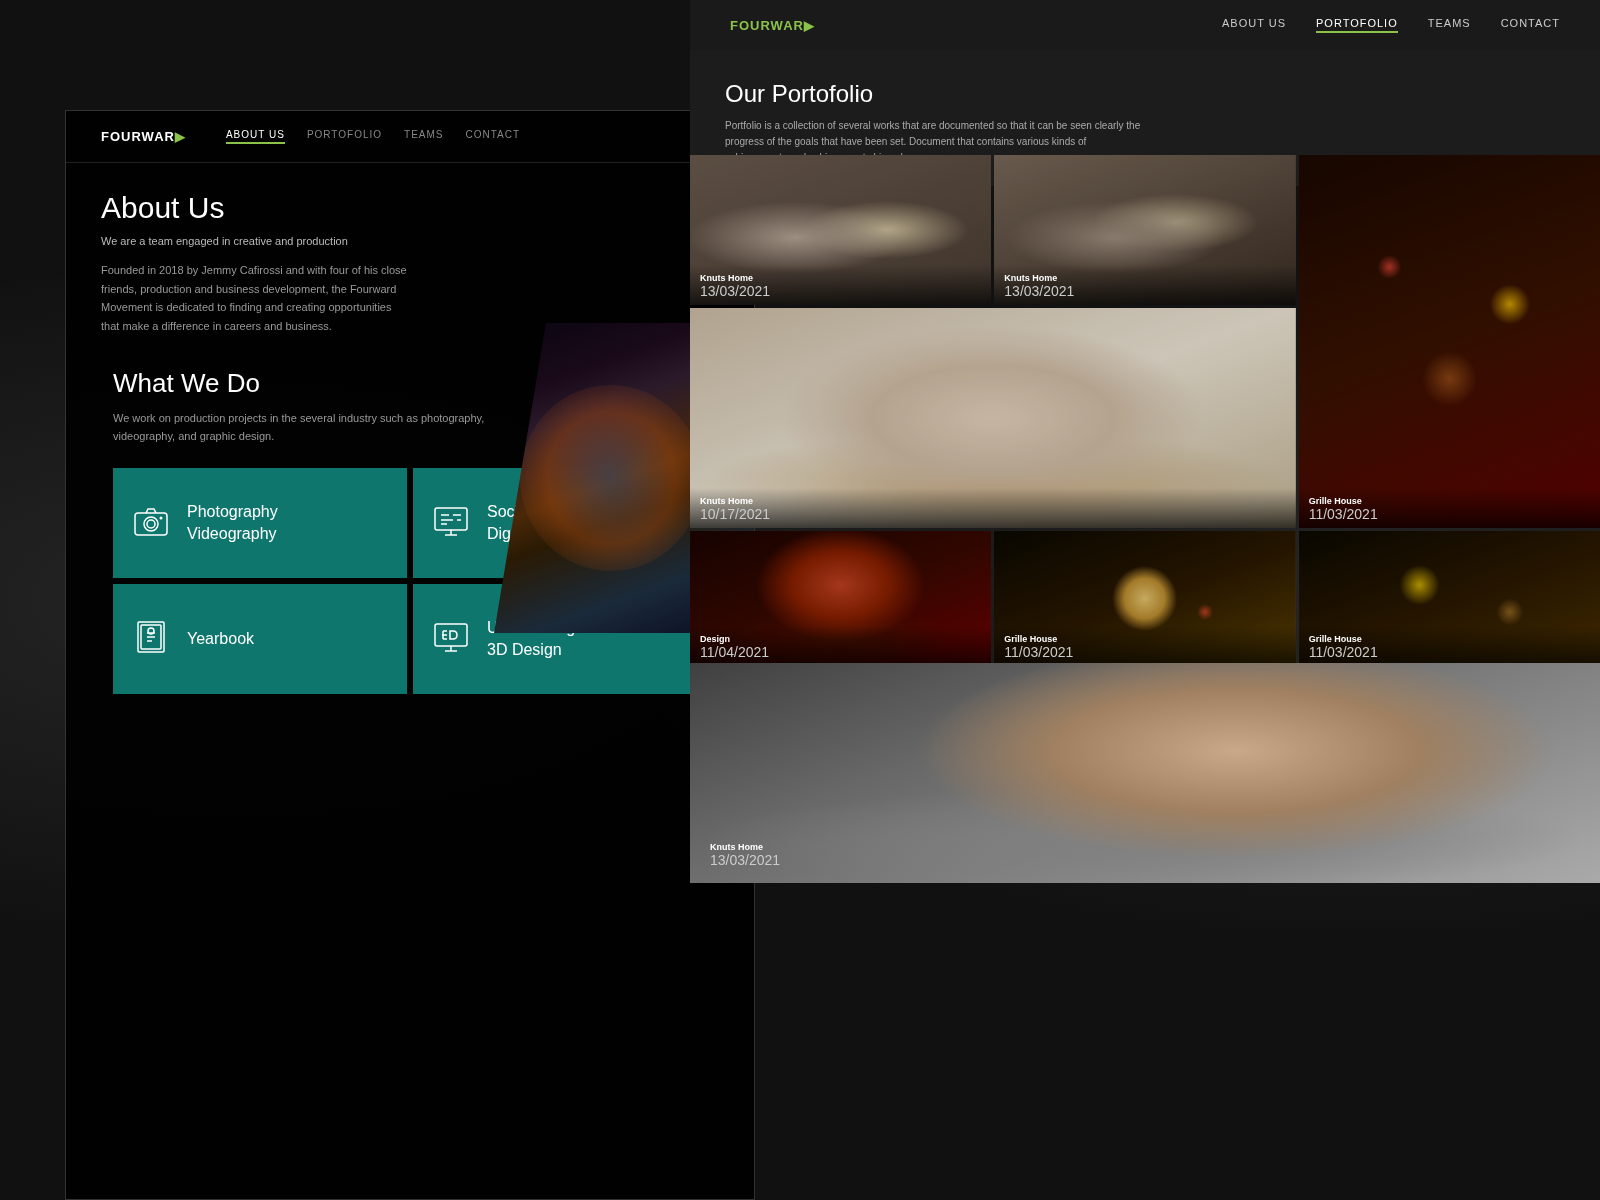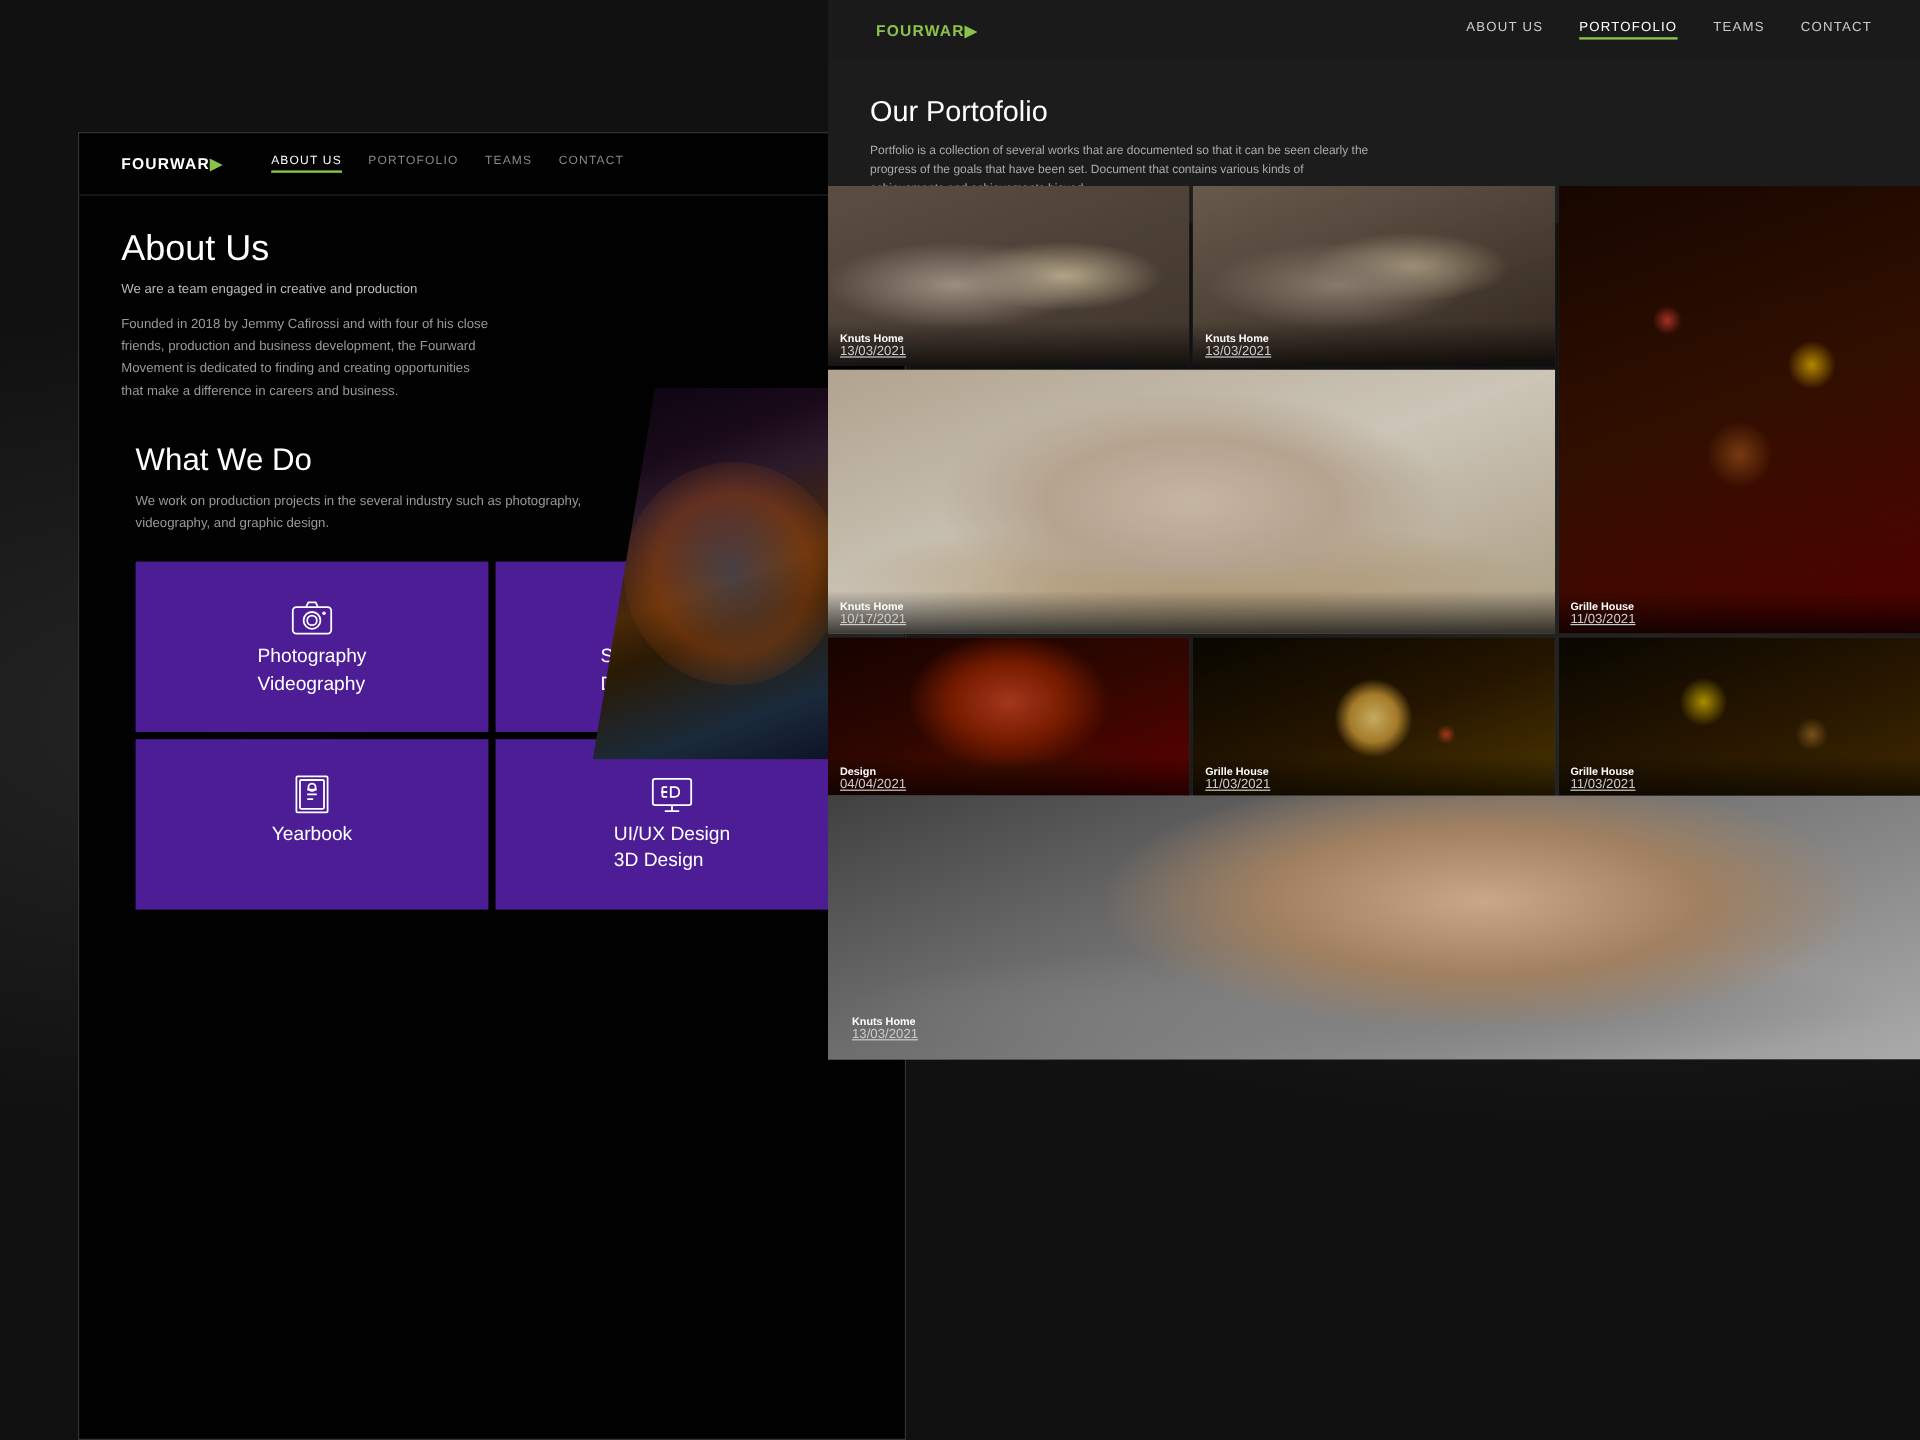--- a/index.html
+++ b/index.html
@@ -165,26 +165,26 @@
       border-radius: 50%;
     }
 
     
     .services-grid {
       display: grid;
       grid-template-columns: 1fr 1fr;
       gap: 6px;
     }
     .service-card {
-      background: #4c1d95;
+      background: #0f766e;
       padding: 28px 20px;
       display: flex;
       align-items: center;
+      gap: 18px;
       min-height: 110px;
-      flex-direction: column;
     }
     .service-title {
       font-size: 16px;
       font-weight: 400;
       color: #fff;
       line-height: 1.4;
     }
 
     
     .svc-icon svg {
@@ -204,24 +204,23 @@
       padding: 8px 10px 6px;
       background: linear-gradient(transparent, rgba(0,0,0,0.7));
     }
     .grid-label-name {
       font-size: 9px;
       font-weight: 600;
       color: #fff;
       display: block;
     }
     .grid-label-date {
-      font-size: 11px;
+      font-size: 14px;
       color: #ccc;
       display: block;
-      text-decoration: underline;
     }
 
     
     .css-pillows {
       background: 
         radial-gradient(ellipse 60% 40% at 35% 55%, #b8a898 0%, transparent 60%),
         radial-gradient(ellipse 50% 35% at 65% 50%, #d4c4a0 0%, transparent 55%),
         linear-gradient(160deg, #6b5b4e, #4a3d33);
     }
     .css-pillows2 {
@@ -319,21 +318,21 @@
     <div class="grid-label-box">
       <span class="grid-label-name">Knuts Home</span>
       <span class="grid-label-date">10/17/2021</span>
     </div>
   </div>
 
   <div class="grid-item">
     <div class="img-bg css-portrait-red"></div>
     <div class="grid-label-box">
       <span class="grid-label-name">Design</span>
-      <span class="grid-label-date">04/04/2021</span>
+      <span class="grid-label-date">11/04/2021</span>
     </div>
   </div>
   <div class="grid-item">
     <div class="img-bg css-pasta"></div>
     <div class="grid-label-box">
       <span class="grid-label-name">Grille House</span>
       <span class="grid-label-date">11/03/2021</span>
     </div>
   </div>
   <div class="grid-item">

